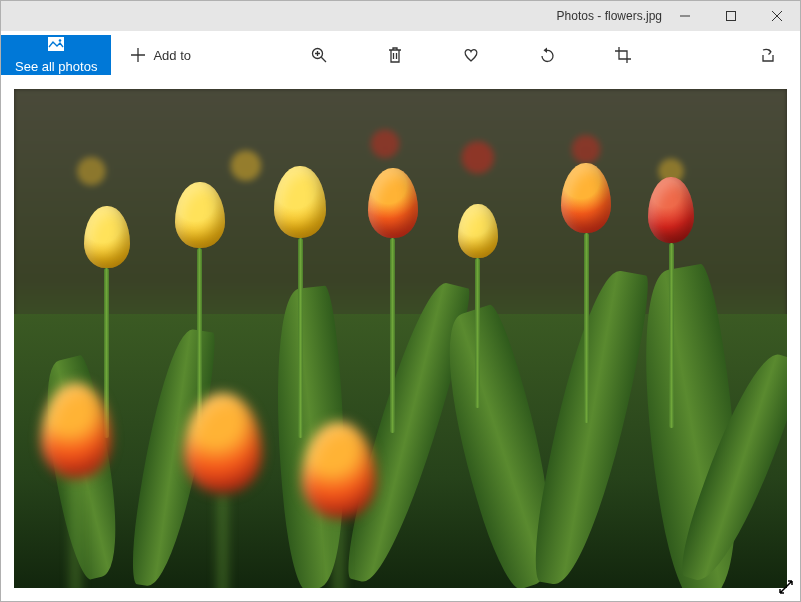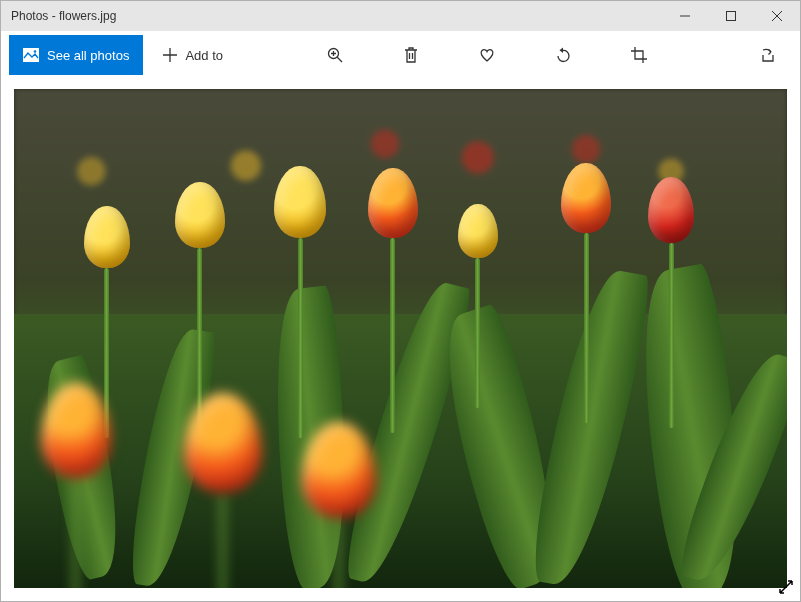--- a/index.html
+++ b/index.html
@@ -1,28 +1,28 @@
 <!DOCTYPE html>
 <html><head>
 <meta charset="utf-8">
 <style>
   html,body{margin:0;padding:0;font-family:"Segoe UI",Arial,sans-serif;background:#fff;}
   .window{width:801px;height:602px;border:1px solid #b0b0b0;box-sizing:border-box;position:relative;background:#fff;display:flex;flex-direction:column;}
   
-  .titlebar{height:30px;background:#e6e6e6;display:flex;align-items:center;justify-content:space-between;font-size:12px;color:#333;}
+  .titlebar{height:30px;background:#e6e6e6;display:flex;align-items:center;justify-content:flex-end;font-size:12px;color:#333;}
   .titlebar .title{padding-left:10px;}
   .winbtns{display:flex;height:100%;}
   .winbtn{width:46px;display:flex;align-items:center;justify-content:center;}
   .winbtn svg{stroke:#333;stroke-width:1;fill:none;}
   
   .toolbar{height:48px;display:flex;align-items:center;font-size:13px;color:#333;background:#fff;}
   .btn{height:48px;display:flex;align-items:center;justify-content:center;padding:16px 14px;cursor:default;gap:8px;white-space:nowrap;}
   .btn.icononly{padding:0 12px;min-width:40px;}
   .btn svg{stroke:#333;stroke-width:1.3;fill:none;}
-  .see-all{background:#0078d7;color:#fff;height:40px;margin:4px 0 4px 8px;padding:0 14px;}
+  .see-all{background:#0078d7;color:#fff;height:40px;margin:4px 0 4px 0;padding:0 14px;flex-direction:column;}
   .see-all svg{stroke:#fff;fill:#fff;}
   .spacer-s{width:6px;}
   .spacer-flex{flex:1;}
   .center-group{display:flex;align-items:center;}
   .center-group .btn.icononly{padding:0 18px;}
   .edit-create .chev{stroke:#0078d7;}
   
   .photo-area{flex:1;padding:10px 13px 13px 13px;box-sizing:border-box;display:flex;}
   .photo{flex:1;background:#2b2a20;position:relative;overflow:hidden;}
   .resize-handle{position:absolute;right:2px;bottom:2px;width:24px;height:24px;display:flex;align-items:center;justify-content:center;z-index:50;}

